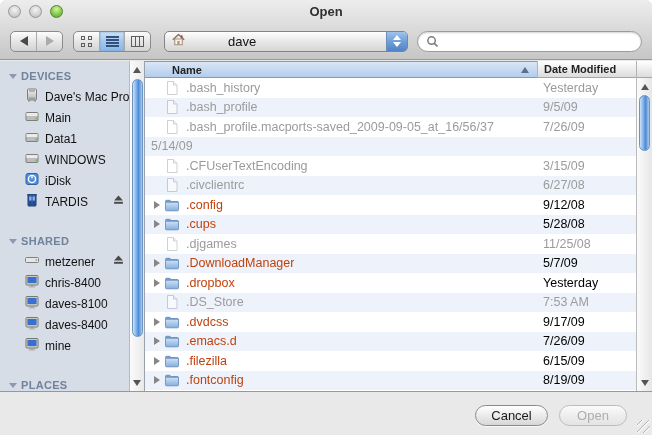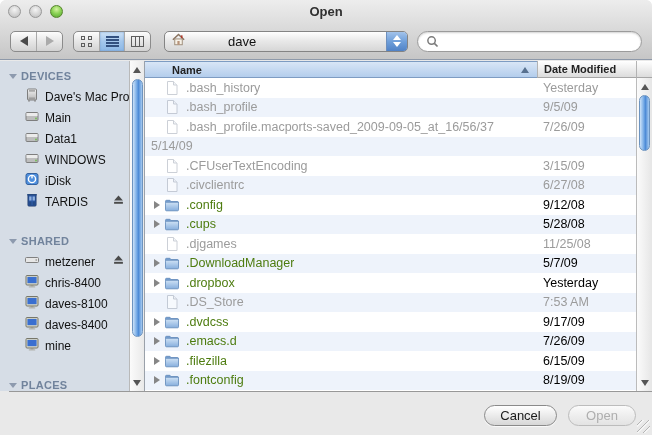--- a/index.html
+++ b/index.html
@@ -107,32 +107,32 @@
   .rows { position:absolute; top:17px; left:0; right:0; bottom:0; overflow:hidden; }
   .frow { display:flex; align-items:center; height:19.5px; font-size:12.5px; }
   .frow:nth-child(even) { background:#eef3fb; }
   .cell-name { width:392px; display:flex; align-items:center; overflow:hidden; white-space:nowrap; }
   .disc-zone { width:14px; display:flex; justify-content:center; margin-left:5px; flex:none; }
   .disc { width:0; height:0; border-top:4.5px solid transparent; border-bottom:4.5px solid transparent;
           border-left:6px solid #868686; }
   .ficon { flex:none; width:16px; height:16px; margin-right:6px; }
   .fname { overflow:hidden; text-overflow:clip; }
   .frow.dim .fname { color:#9b9b9b; } .frow.dim .ficon { opacity:.5; }
-  .frow .fname { color:#4d7c0f; }
+  .frow .fname { color:#c2410c; }
   .cell-date { flex:1; padding-left:6px; color:#000; }
   .frow.dim .cell-date { color:#9b9b9b; }
 
   .list-scroll { position:absolute; top:17px; bottom:0; right:0; width:16px;
                  background:linear-gradient(to right,#fbfbfb,#e6e6e6); border-left:1px solid #bbb; }
   .list-scroll .sb-up { position:absolute; top:2px; left:0; right:0; height:13px; display:flex; align-items:center; justify-content:center; }
   .list-scroll .sb-dn { position:absolute; bottom:2px; left:0; right:0; height:13px; display:flex; align-items:center; justify-content:center; }
   .list-scroll .thumb { left:2px; width:11px; }
 
   
-  .bottombar { position:absolute; left:9px; right:0; bottom:0; height:44px; background:#e9e9e9;
+  .bottombar { position:absolute; left:0; right:0; bottom:0; height:44px; background:#e9e9e9;
                border-top:1px solid #989898; }
   .btn { position:absolute; top:13px; height:21px; border-radius:11px; font-size:13px;
          display:flex; align-items:center; justify-content:center; font-family:"Liberation Sans",sans-serif; }
   .btn-cancel { left:475px; width:73px; background:linear-gradient(#ffffff,#ededed 45%,#d7d7d7);
                 border:1px solid #8a8a8a; color:#1a1a1a; box-shadow:0 1px 1px rgba(255,255,255,.8); }
   .btn-open { left:559px; width:68px; background:linear-gradient(#fbfbfb,#efefef 45%,#e3e3e3);
               border:1px solid #bcbcbc; color:#aeaeae; }
   .grip { position:absolute; right:2px; bottom:2px; width:13px; height:13px;
           background:repeating-linear-gradient(135deg, transparent 0 3px, #b5b5b5 3px 4px, #f5f5f5 4px 5px); }
 </style>

